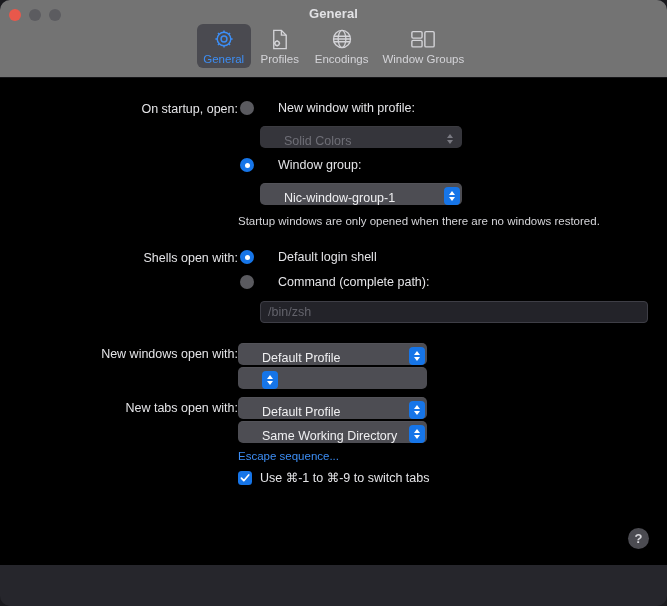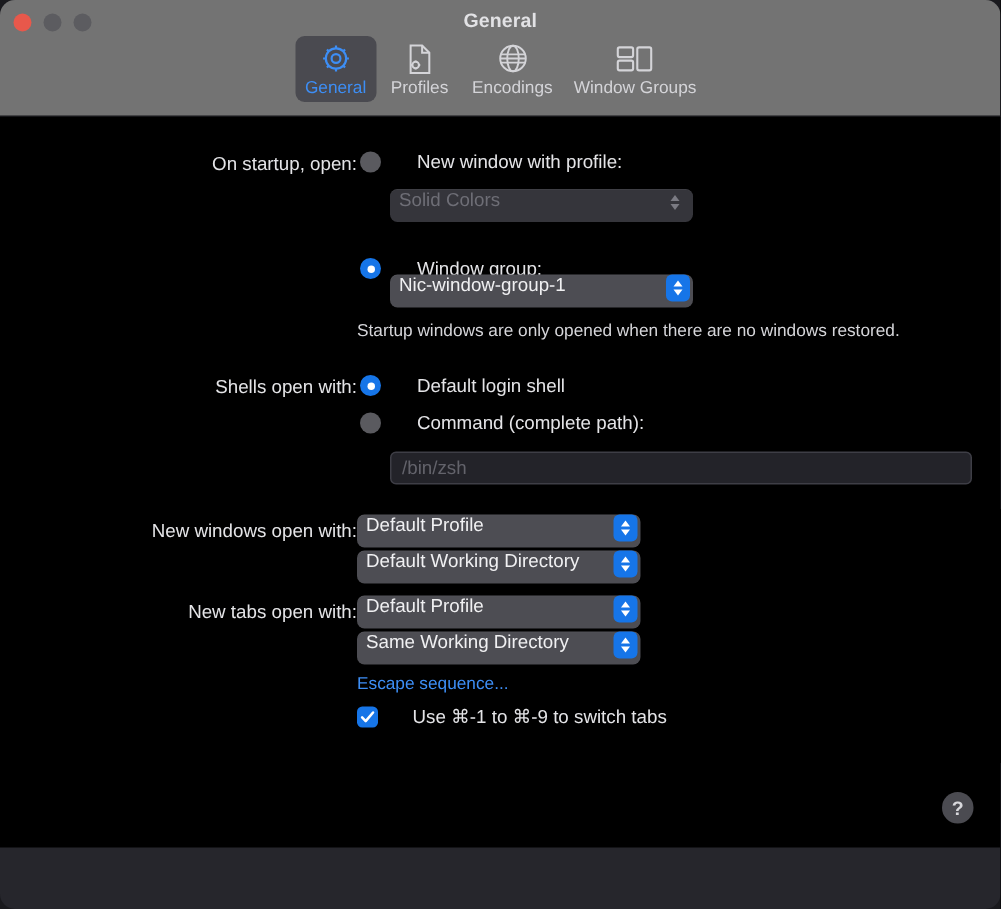--- a/index.html
+++ b/index.html
@@ -138,22 +138,22 @@
     color: #e4e4e7;
   }
 
   
   .popup {
     position: absolute;
     height: 22px;
     background: #4d4d53;
     border-radius: 5px;
     display: flex;
-    align-items: flex-start;
-    padding-left: 6px;
+    align-items: flex-end;
+    padding-left: 24px;
     box-shadow: 0 0.5px 0 rgba(255,255,255,0.07) inset;
   }
   .popup-text {
     font-size: 12.5px;
     color: #f0f0f2;
     white-space: nowrap;
     flex: 1;
     overflow: hidden;
   }
   .popup .stepper {
@@ -215,21 +215,21 @@
     font-size: 11.5px;
     color: #3d8ef5;
     white-space: nowrap;
     cursor: default;
   }
 
   .check-line {
     position: absolute;
     display: flex;
     align-items: center;
-    gap: 23px;
+    gap: 8px;
     white-space: nowrap;
     justify-content: flex-end;
   }
   .checkbox {
     width: 14px; height: 14px;
     border-radius: 3.5px;
     background: #1675e8;
     flex: none;
     position: relative;
   }
@@ -327,21 +327,21 @@
     </div>
 
     <div class="popup disabled" style="top:48px; left:260px; width:202px;">
       <span class="popup-text">Solid Colors</span>
       <span class="stepper">
         <span class="ar up"></span>
           <span class="ar dn"></span>
       </span>
     </div>
 
-    <div class="radio-line" style="top:94px; left:240px;">
+    <div class="radio-line" style="top:80px; left:240px;">
       <span class="radio on"></span>
       <span class="radio-label">Window group:</span>
     </div>
 
     <div class="popup" style="top:105px; left:260px; width:202px;">
       <span class="popup-text">Nic-window-group-1</span>
       <span class="stepper">
         <span class="ar up"></span>
           <span class="ar dn"></span>
       </span>
@@ -369,21 +369,20 @@
 
     <div class="popup" style="top:265px; left:238px; width:189px;">
       <span class="popup-text">Default Profile</span>
       <span class="stepper">
         <span class="ar up"></span>
           <span class="ar dn"></span>
       </span>
     </div>
 
     <div class="popup" style="top:289px; left:238px; width:189px;">
-      <span class="popup-text">Default Working Directory</span>
       <span class="stepper">
         <span class="ar up"></span>
           <span class="ar dn"></span>
       </span>
     </div>
 
     <div class="field-label" style="top:323px; right:429px;margin-left:40px;">New tabs open with:</div>
 
     <div class="popup" style="top:319px; left:238px; width:189px;">
       <span class="popup-text">Default Profile</span>

